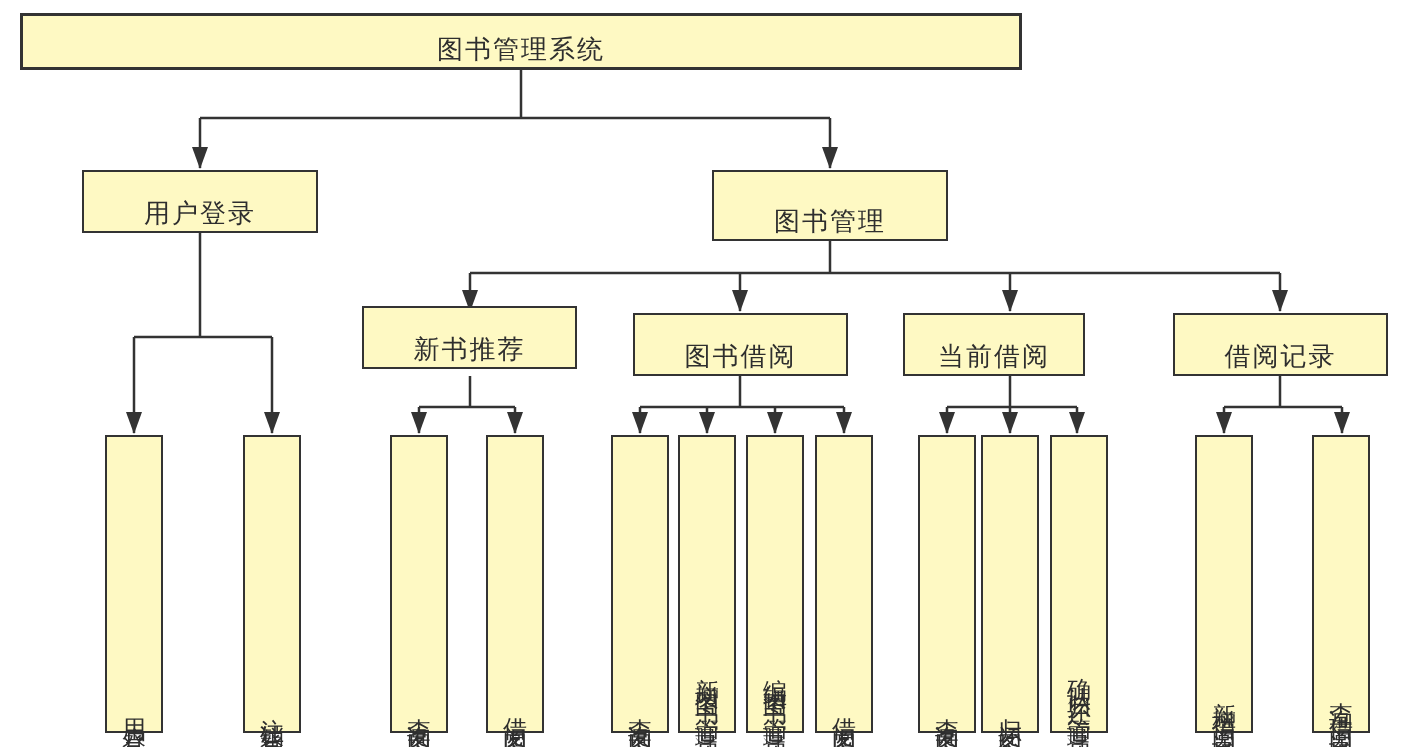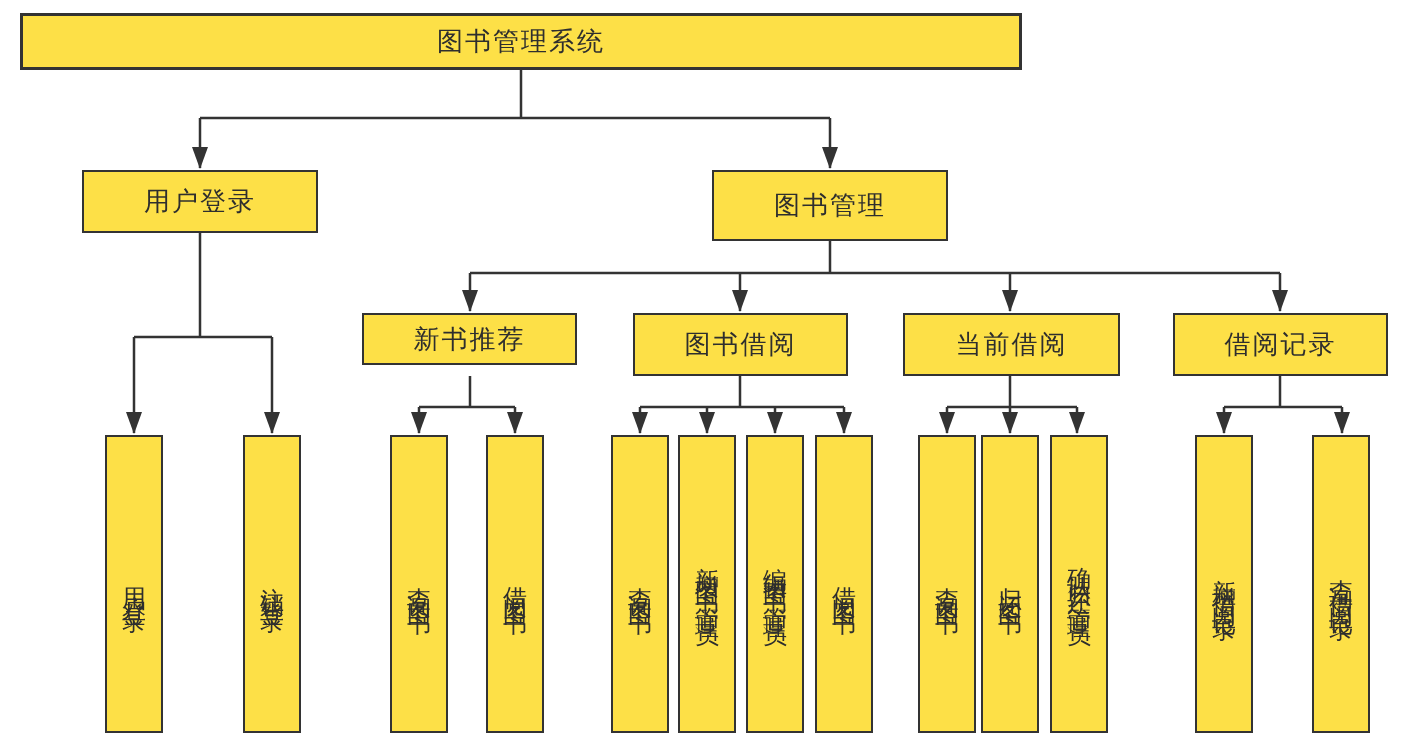--- a/index.html
+++ b/index.html
@@ -13,23 +13,23 @@
   }
   #connectors {
     position: absolute;
     left: 0; top: 0;
     width: 1405px; height: 747px;
   }
   .box {
     position: absolute;
     box-sizing: border-box;
     border: 2.5px solid #333333;
-    background: #fde047;
+    background: #fef9c3;
     display: flex;
-    align-items: center;
+    align-items: flex-end;
     justify-content: center;
     color: #2e2e2e;
   }
   .box.root { border-width: 3px; }
   .box.h span {
     font-size: 26px;
     letter-spacing: 2px;
     white-space: nowrap;
     color: #2e2e2e;
   }
@@ -104,27 +104,27 @@
     <span>图书管理系统</span>
   </div>
 
   <div class="box h" style="left:82px;top:170px;width:236px;height:63px">
     <span>用户登录</span>
   </div>
   <div class="box h" style="left:712px;top:170px;width:236px;height:71px">
     <span>图书管理</span>
   </div>
 
-  <div class="box h" style="left:362px;top:313px;width:215px;height:52px">
+  <div class="box h" style="left:362px;top:306px;width:215px;height:63px">
     <span>新书推荐</span>
   </div>
   <div class="box h" style="left:633px;top:313px;width:215px;height:63px">
     <span>图书借阅</span>
   </div>
-  <div class="box h" style="left:903px;top:313px;width:217px;height:63px">
+  <div class="box h" style="left:903px;top:313px;width:182px;height:63px">
     <span>当前借阅</span>
   </div>
   <div class="box h" style="left:1173px;top:313px;width:215px;height:63px">
     <span>借阅记录</span>
   </div>
 
   <div class="box v" style="left:105px;top:435px;width:58px;height:298px">
     <span>用户登录</span>
   </div>
   <div class="box v" style="left:243px;top:435px;width:58px;height:298px">

